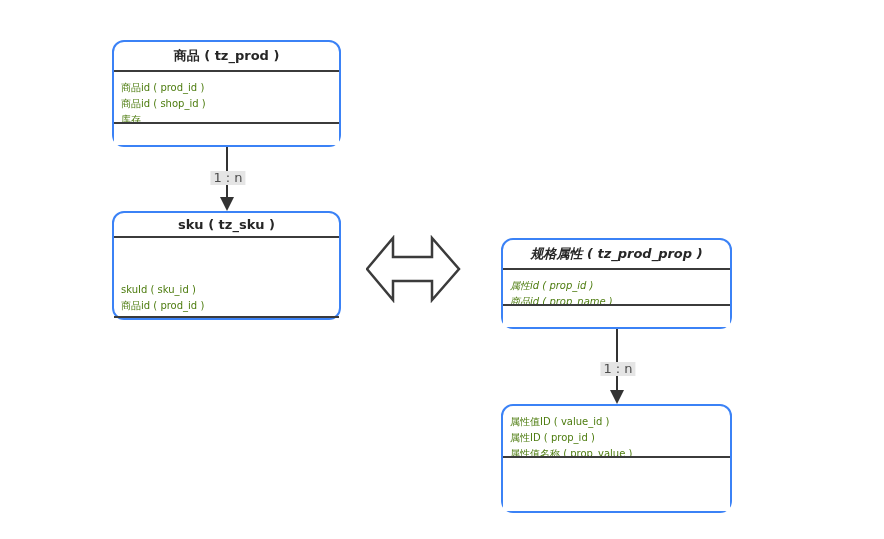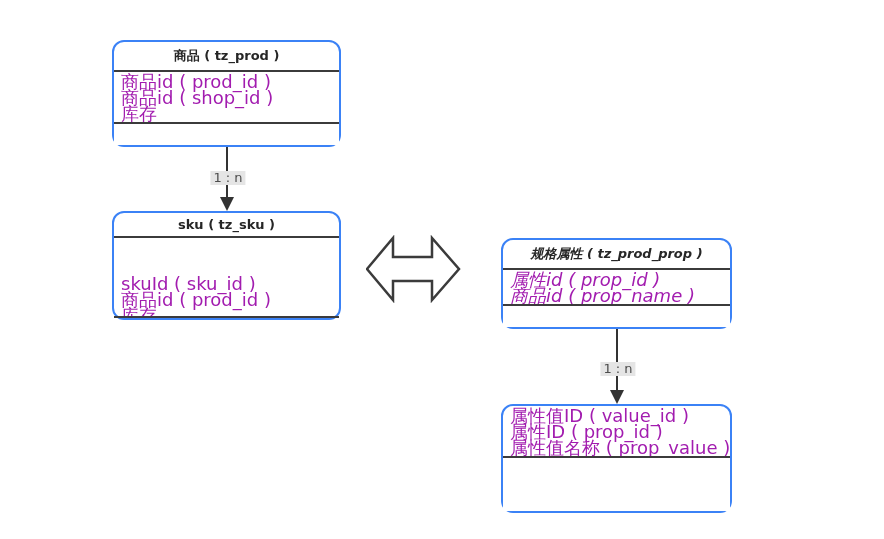--- a/index.html
+++ b/index.html
@@ -28,23 +28,23 @@
     display: flex;
     align-items: center;
     justify-content: center;
     font-size: 13px;
     font-weight: bold;
     color: #262626;
     white-space: nowrap;
   }
   .entity-fields {
     border-bottom: 2px solid #3b3b3b;
-    padding: 2px 7px 0 7px;
-    font-size: 18px;
-    color: #a21caf;
+    padding: 8px 7px 0 7px;
+    font-size: 10px;
+    color: #4d7c0f;
     overflow: hidden;
   }
   .field { line-height: 16px; white-space: nowrap; }
   .entity-footer { flex: 1; background: #ffffff; }
 
   .vline {
     position: absolute;
     width: 2px;
     background: #333333;
   }

